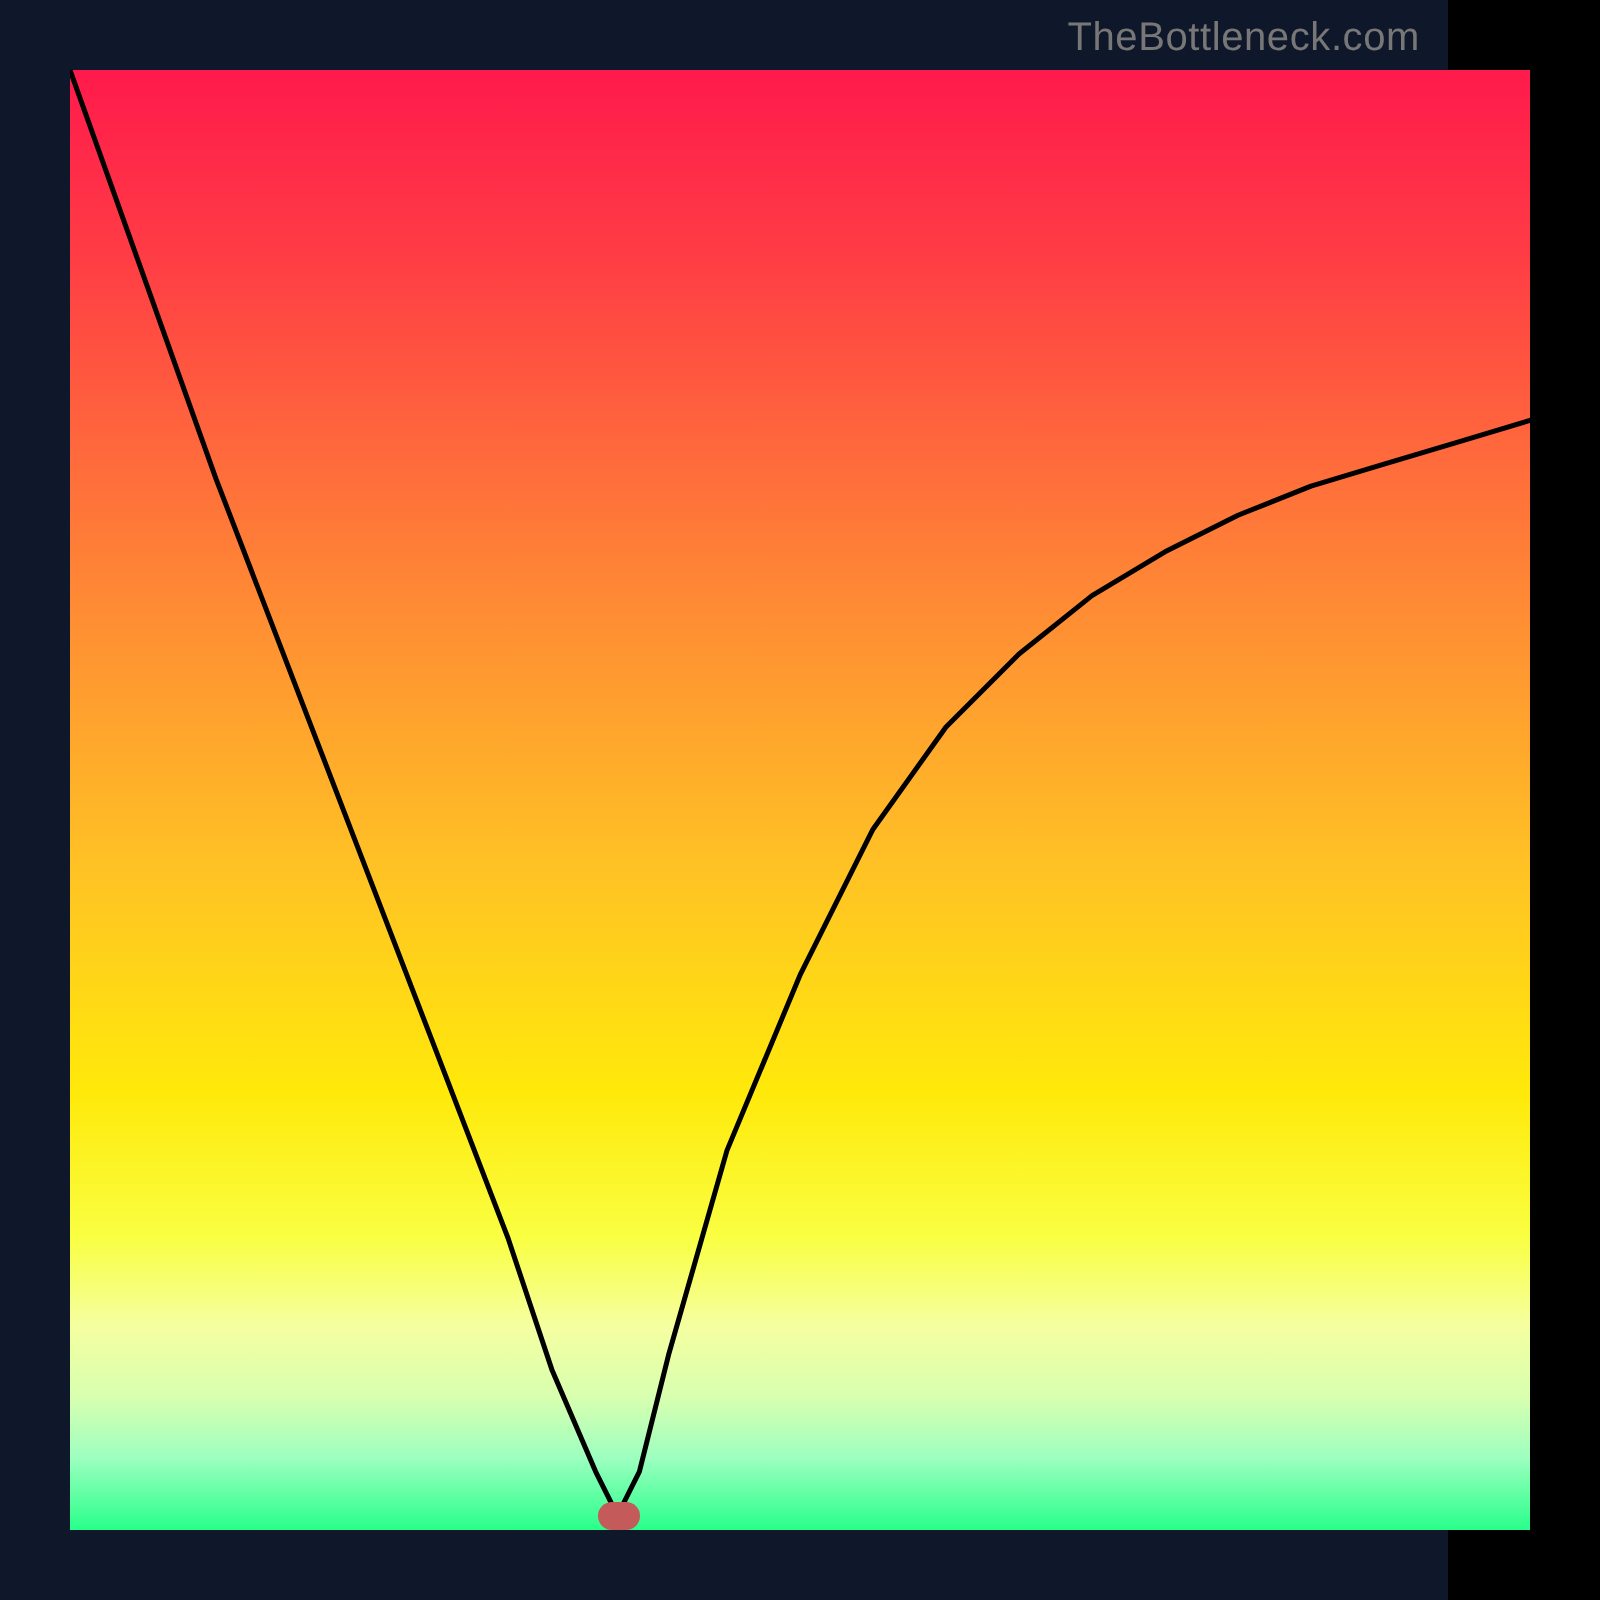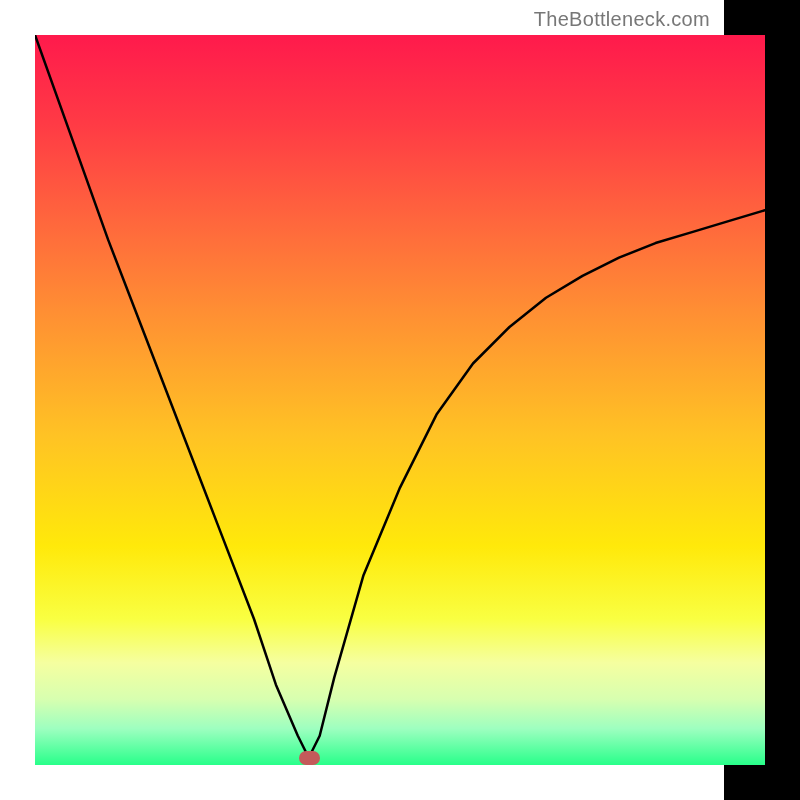--- a/index.html
+++ b/index.html
@@ -8,21 +8,21 @@
     width: 800px;
     height: 800px;
     overflow: hidden;
     background: #000;
     font-family: Arial, Helvetica, sans-serif;
   }
   .frame {
     position: relative;
     width: 724px;
     height: 800px;
-    background: #ffffff;
+    background: #0f172a;
   }
   .plot-area {
     position: absolute;
     left: 35px;
     top: 35px;
     width: 730px;
     height: 730px;
     
     background: linear-gradient(
       to bottom,

